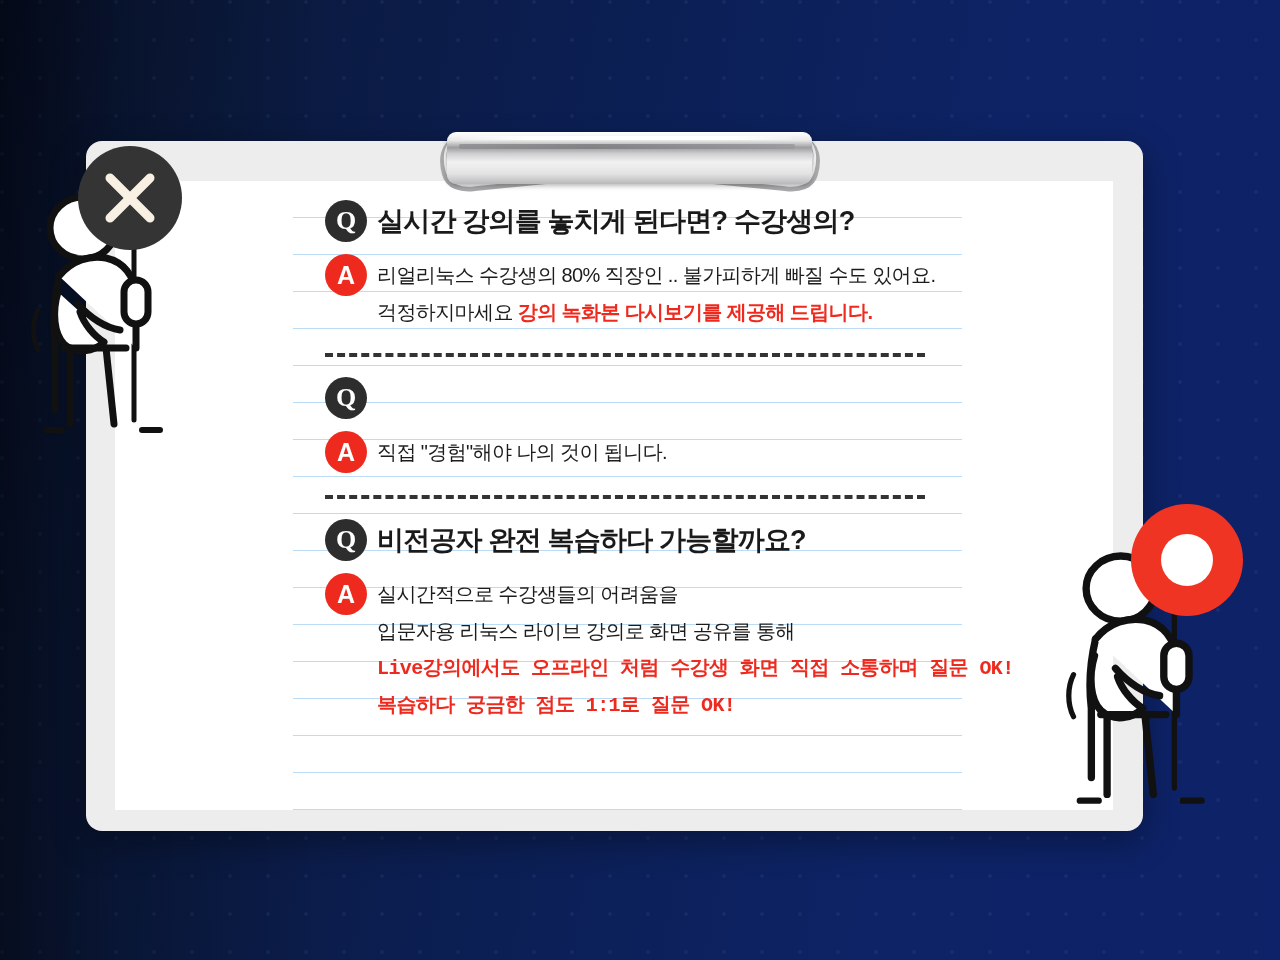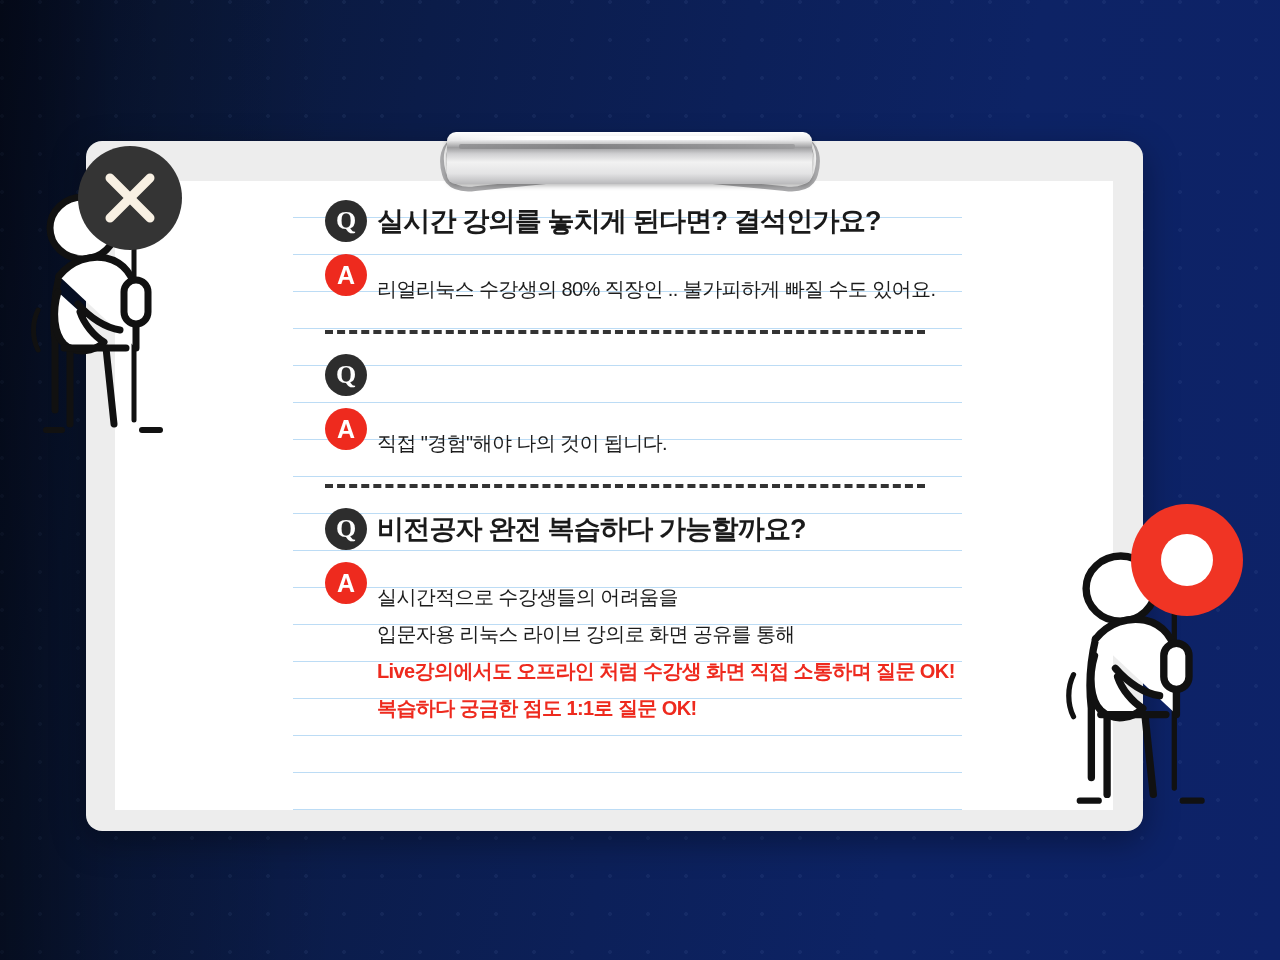--- a/index.html
+++ b/index.html
@@ -112,30 +112,30 @@
   .badge.a { background:#ee2a1e; font-family:"Liberation Sans", sans-serif; font-size:25px; }
 
   .q-text {
     font-size:27px;
     font-weight:bold;
     color:#1a1a1a;
     letter-spacing:-0.8px;
     white-space:nowrap;
   }
 
-  .a-lines { padding-top:17px; }
+  .a-lines { padding-top:3px; }
   .a-line {
     font-size:20px;
     color:#1c1c1c;
     letter-spacing:-0.6px;
     line-height:37px;
     white-space:nowrap;
   }
   .a-line .em { color:#ee2a1e; font-weight:bold; }
-  .a-line.allred { color:#ee2a1e; font-weight:bold; }
+  .a-line.allred { color:#ee2a1e; font-weight:bold;font-family:Liberation Mono, monospace; }
 
   .divider {
     height:0; margin:0;
     border-top:4px dashed #333333;
     width:600px;
   }
 
   
   .figure { position:absolute; }
   #figure-left  { left:28px;  top:152px; width:200px; height:300px; }
@@ -224,26 +224,27 @@
   </div>
 
   <div id="sign-o">
     <div id="sign-o-hole"></div>
   </div>
 
   <div id="content">
       <div class="qa-block">
         <div class="q-row" style="margin-top: 0px;">
           <div class="badge q">Q</div>
-          <div class="q-text">실시간 강의를 놓치게 된다면? 결석인가요?</div>
+          <div class="q-text">실시간 강의를 놓치게 된다면? 수강생의?</div>
         </div>
         <div class="a-row" style="margin-top: 12px;">
           <div class="badge a">A</div>
           <div class="a-lines">
             <div class="a-line"><span>리얼리눅스 수강생의 80% 직장인 ..   불가피하게 빠질 수도 있어요.</span></div>
+            <div class="a-line"><span>걱정하지마세요 </span><span class="em">강의 녹화본 다시보기를 제공해 드립니다.</span></div>
           </div>
         </div>
       </div>
       <div class="divider" style="margin-top: 22px;"></div>
       <div class="qa-block">
         <div class="q-row" style="margin-top: 20px;">
           <div class="badge q">Q</div>
         </div>
         <div class="a-row" style="margin-top: 12px;">
           <div class="badge a">A</div>

